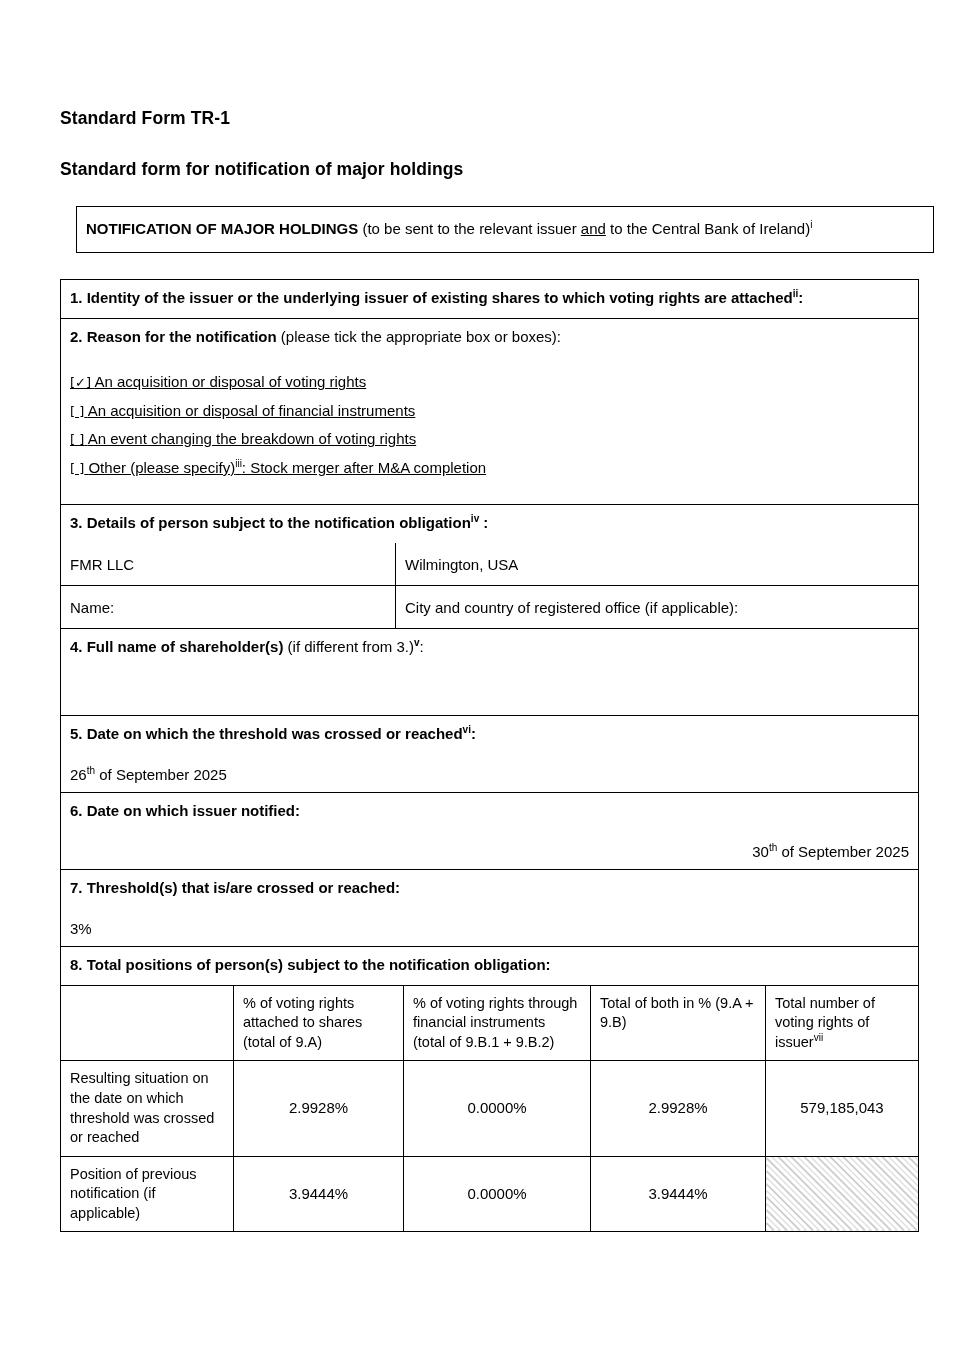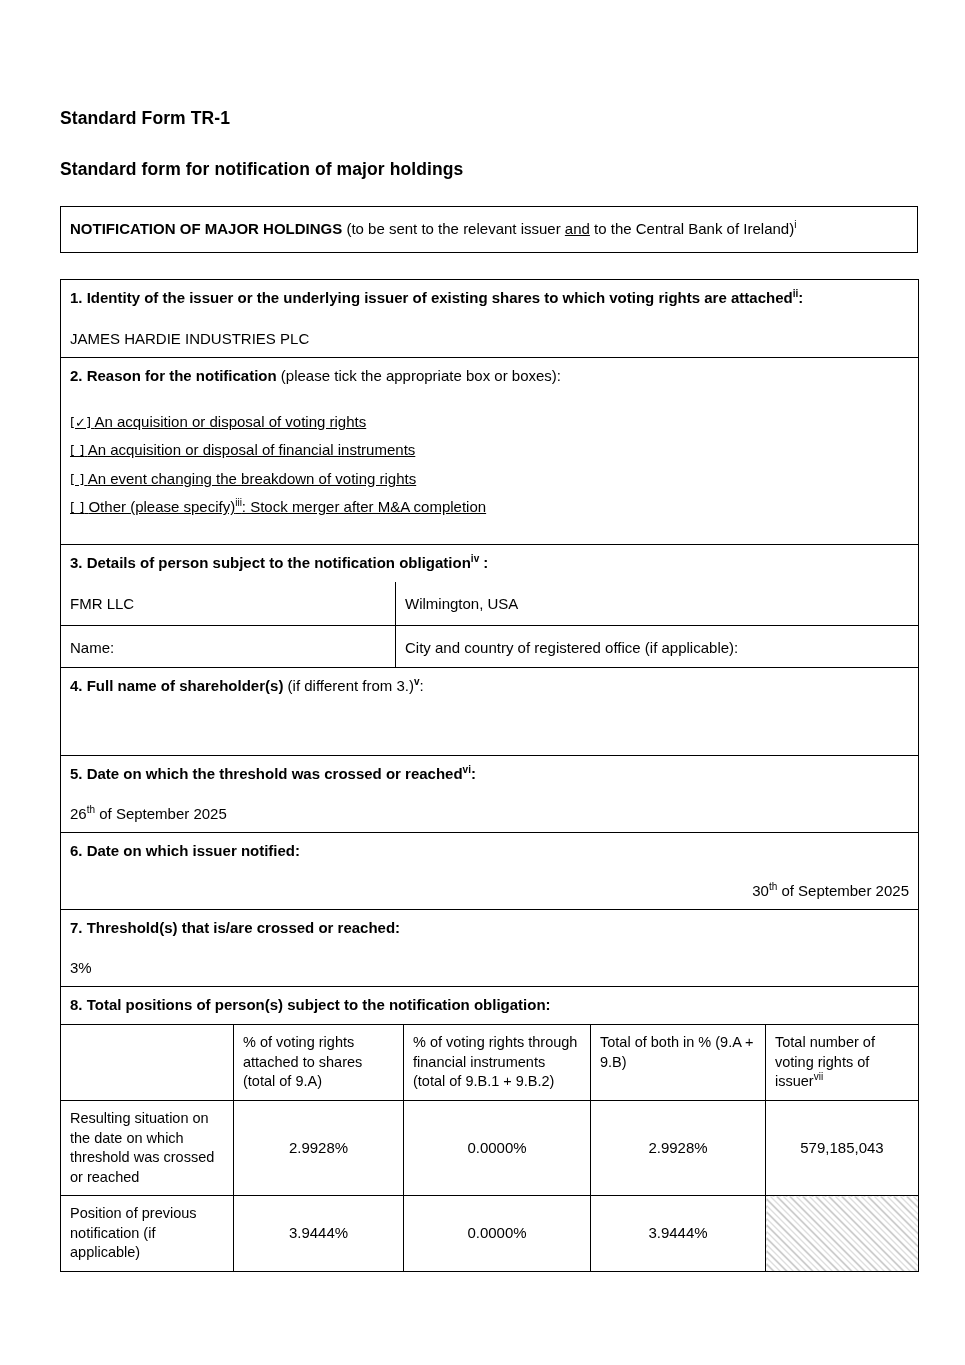--- a/index.html
+++ b/index.html
@@ -35,20 +35,21 @@
   }
   .box {
     border: 1px solid #000;
     box-sizing: border-box;
   }
   .notice-box {
     padding: 10px 10px 12px 9px;
     font-size: 15px;
     line-height: 1.55;
     width: 858px;
+    margin-left: 16px;
   }
   .notice-box b { font-weight: bold; }
   .underline { text-decoration: underline; }
   sup {
     font-size: 10px;
     vertical-align: super;
     line-height: 0;
   }
   .gap { height: 26px; }
 
@@ -135,23 +136,20 @@
     <colgroup>
       <col style="width:335px">
       <col style="width:523px">
     </colgroup>
 
     <tbody>
         <tr>
       <td colspan="2" class="sec-head noborder-bottom">
         <span>1. Identity of the issuer or the underlying issuer of existing shares to which voting rights are attached</span><sup>ii</sup><span>:</span>
       </td>
-    </tr>
-    <tr>
-      <td colspan="2" class="noborder-top" style="padding-top:10px;padding-bottom:7px;">JAMES HARDIE INDUSTRIES PLC</td>
     </tr>
 
     <tr>
       <td colspan="2" class="sec-head noborder-bottom">
         <span>2. Reason for the notification</span><span class="plain"> (please tick the appropriate box or boxes):</span>
       </td>
     </tr>
     <tr>
       <td colspan="2" class="noborder-top" style="padding-top:8px;padding-bottom:22px;">
         <div class="s2-list">

